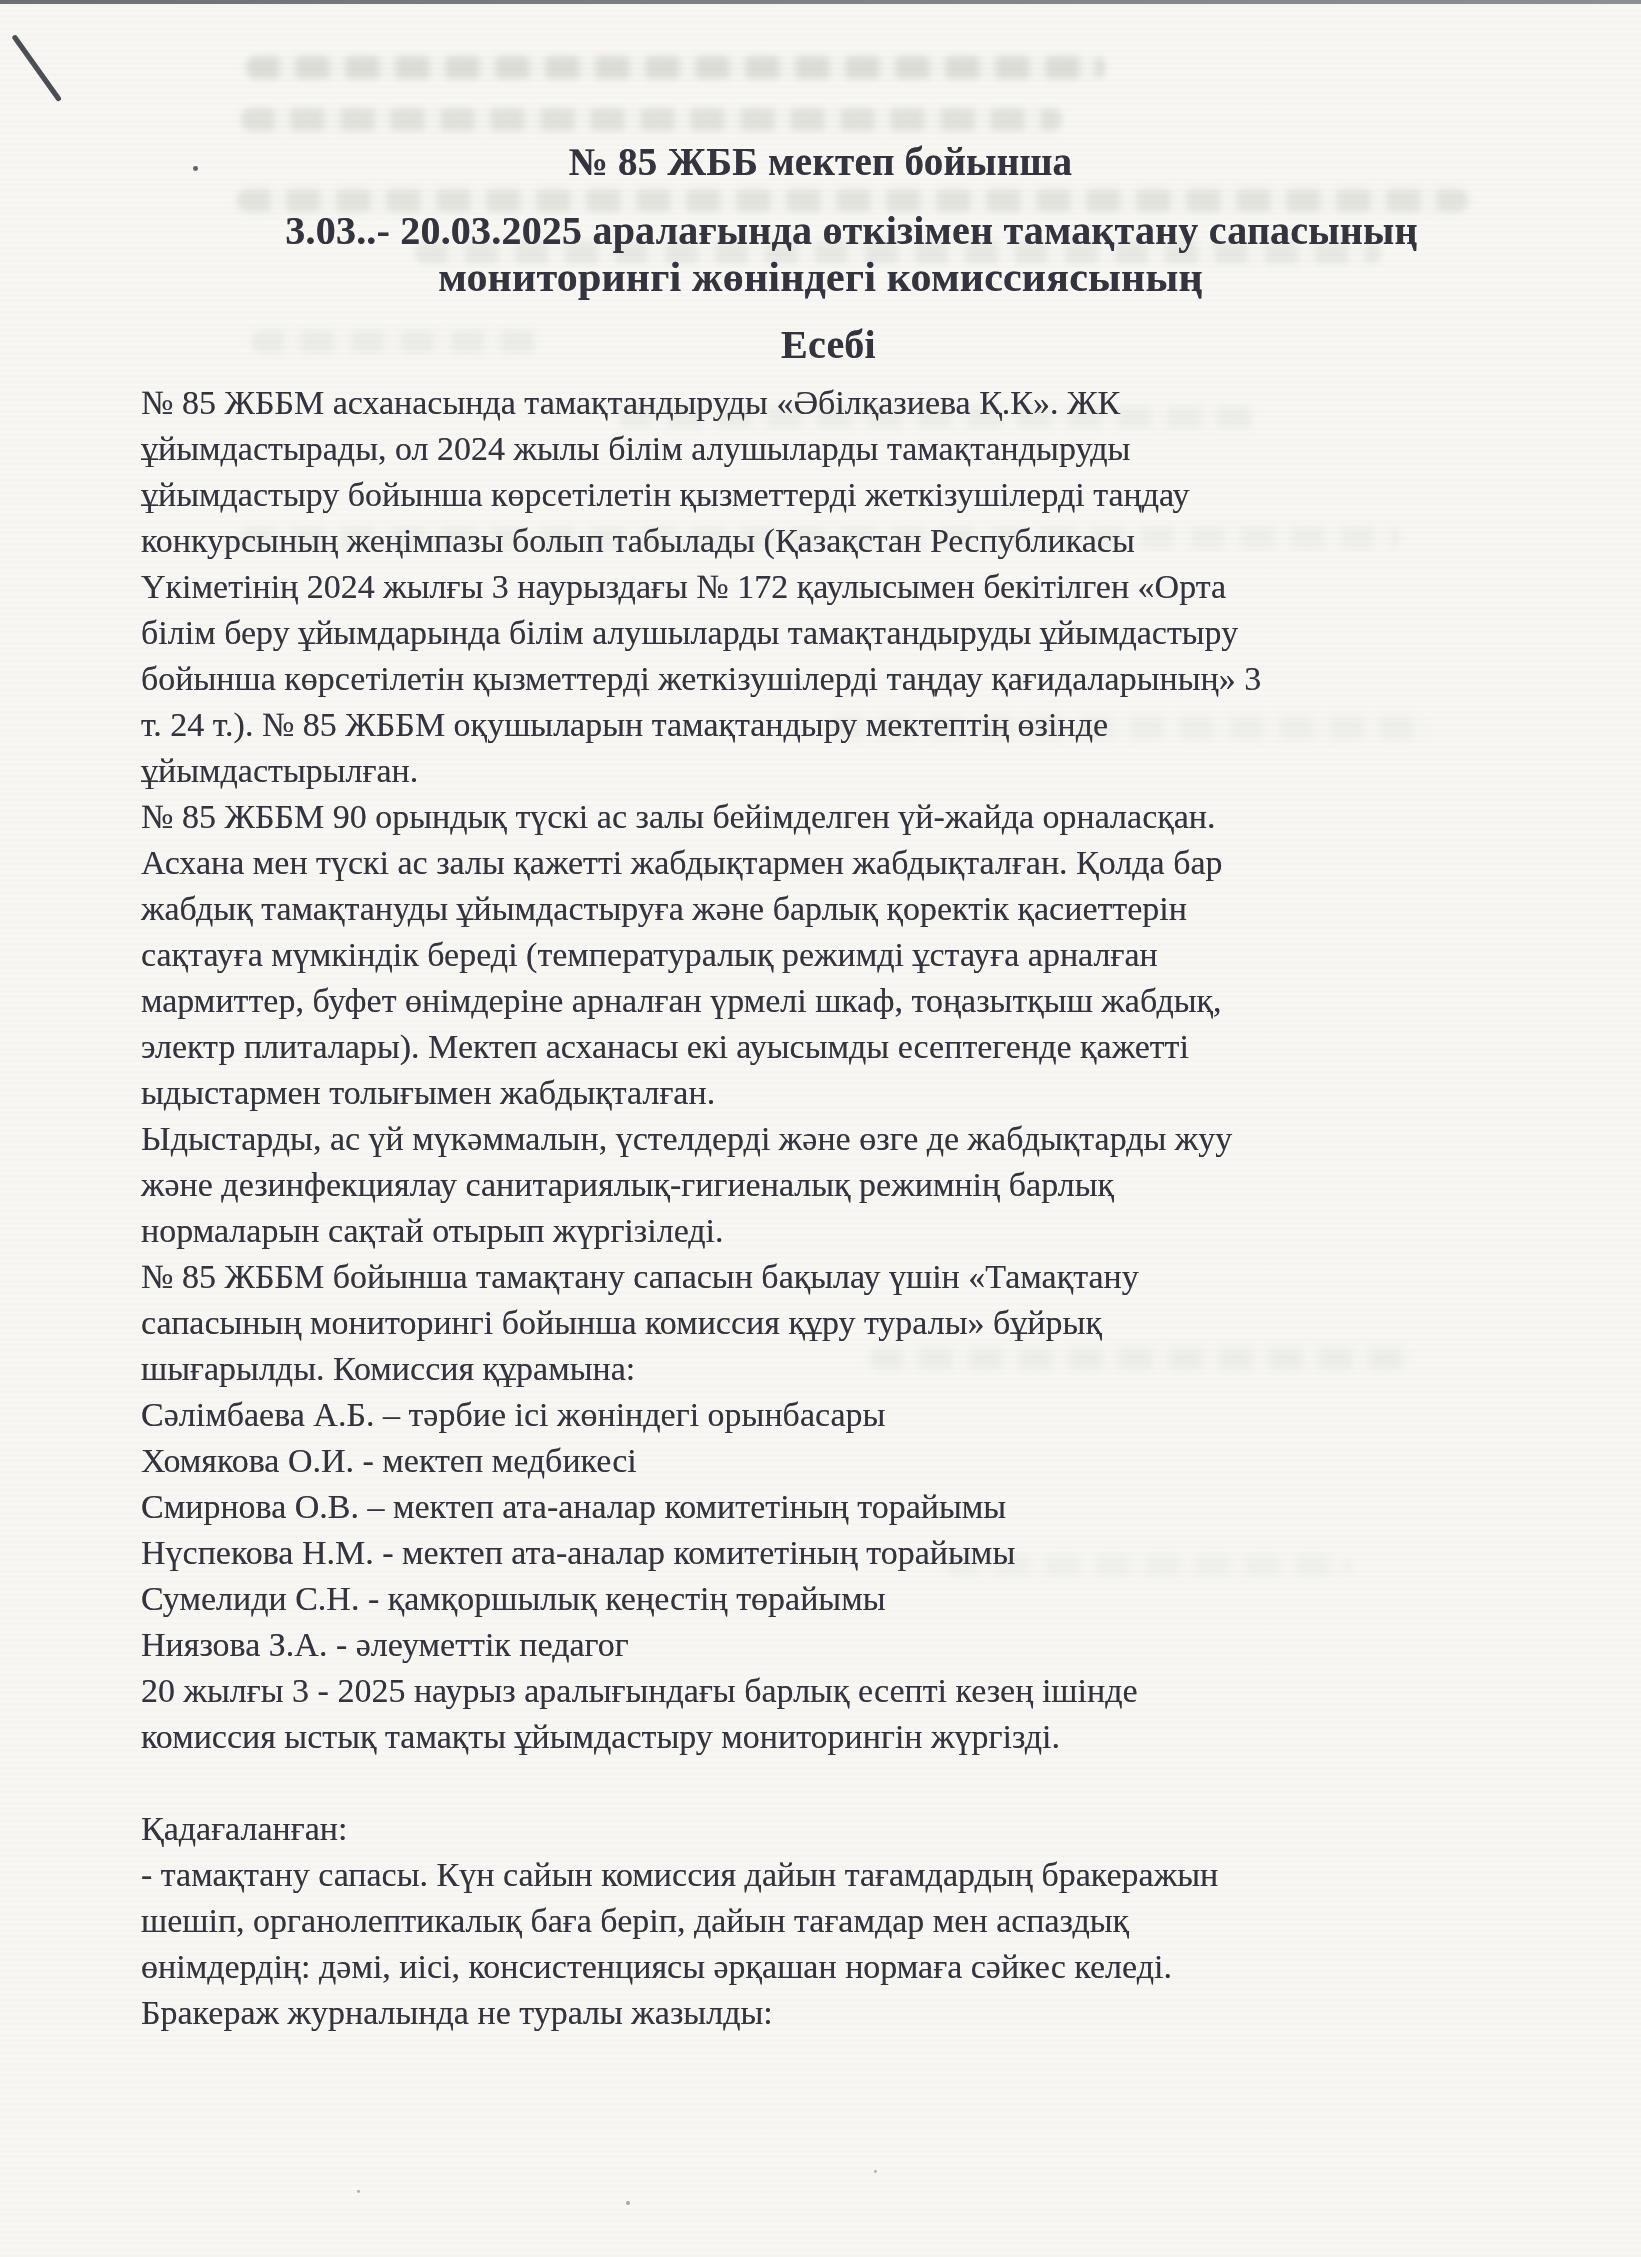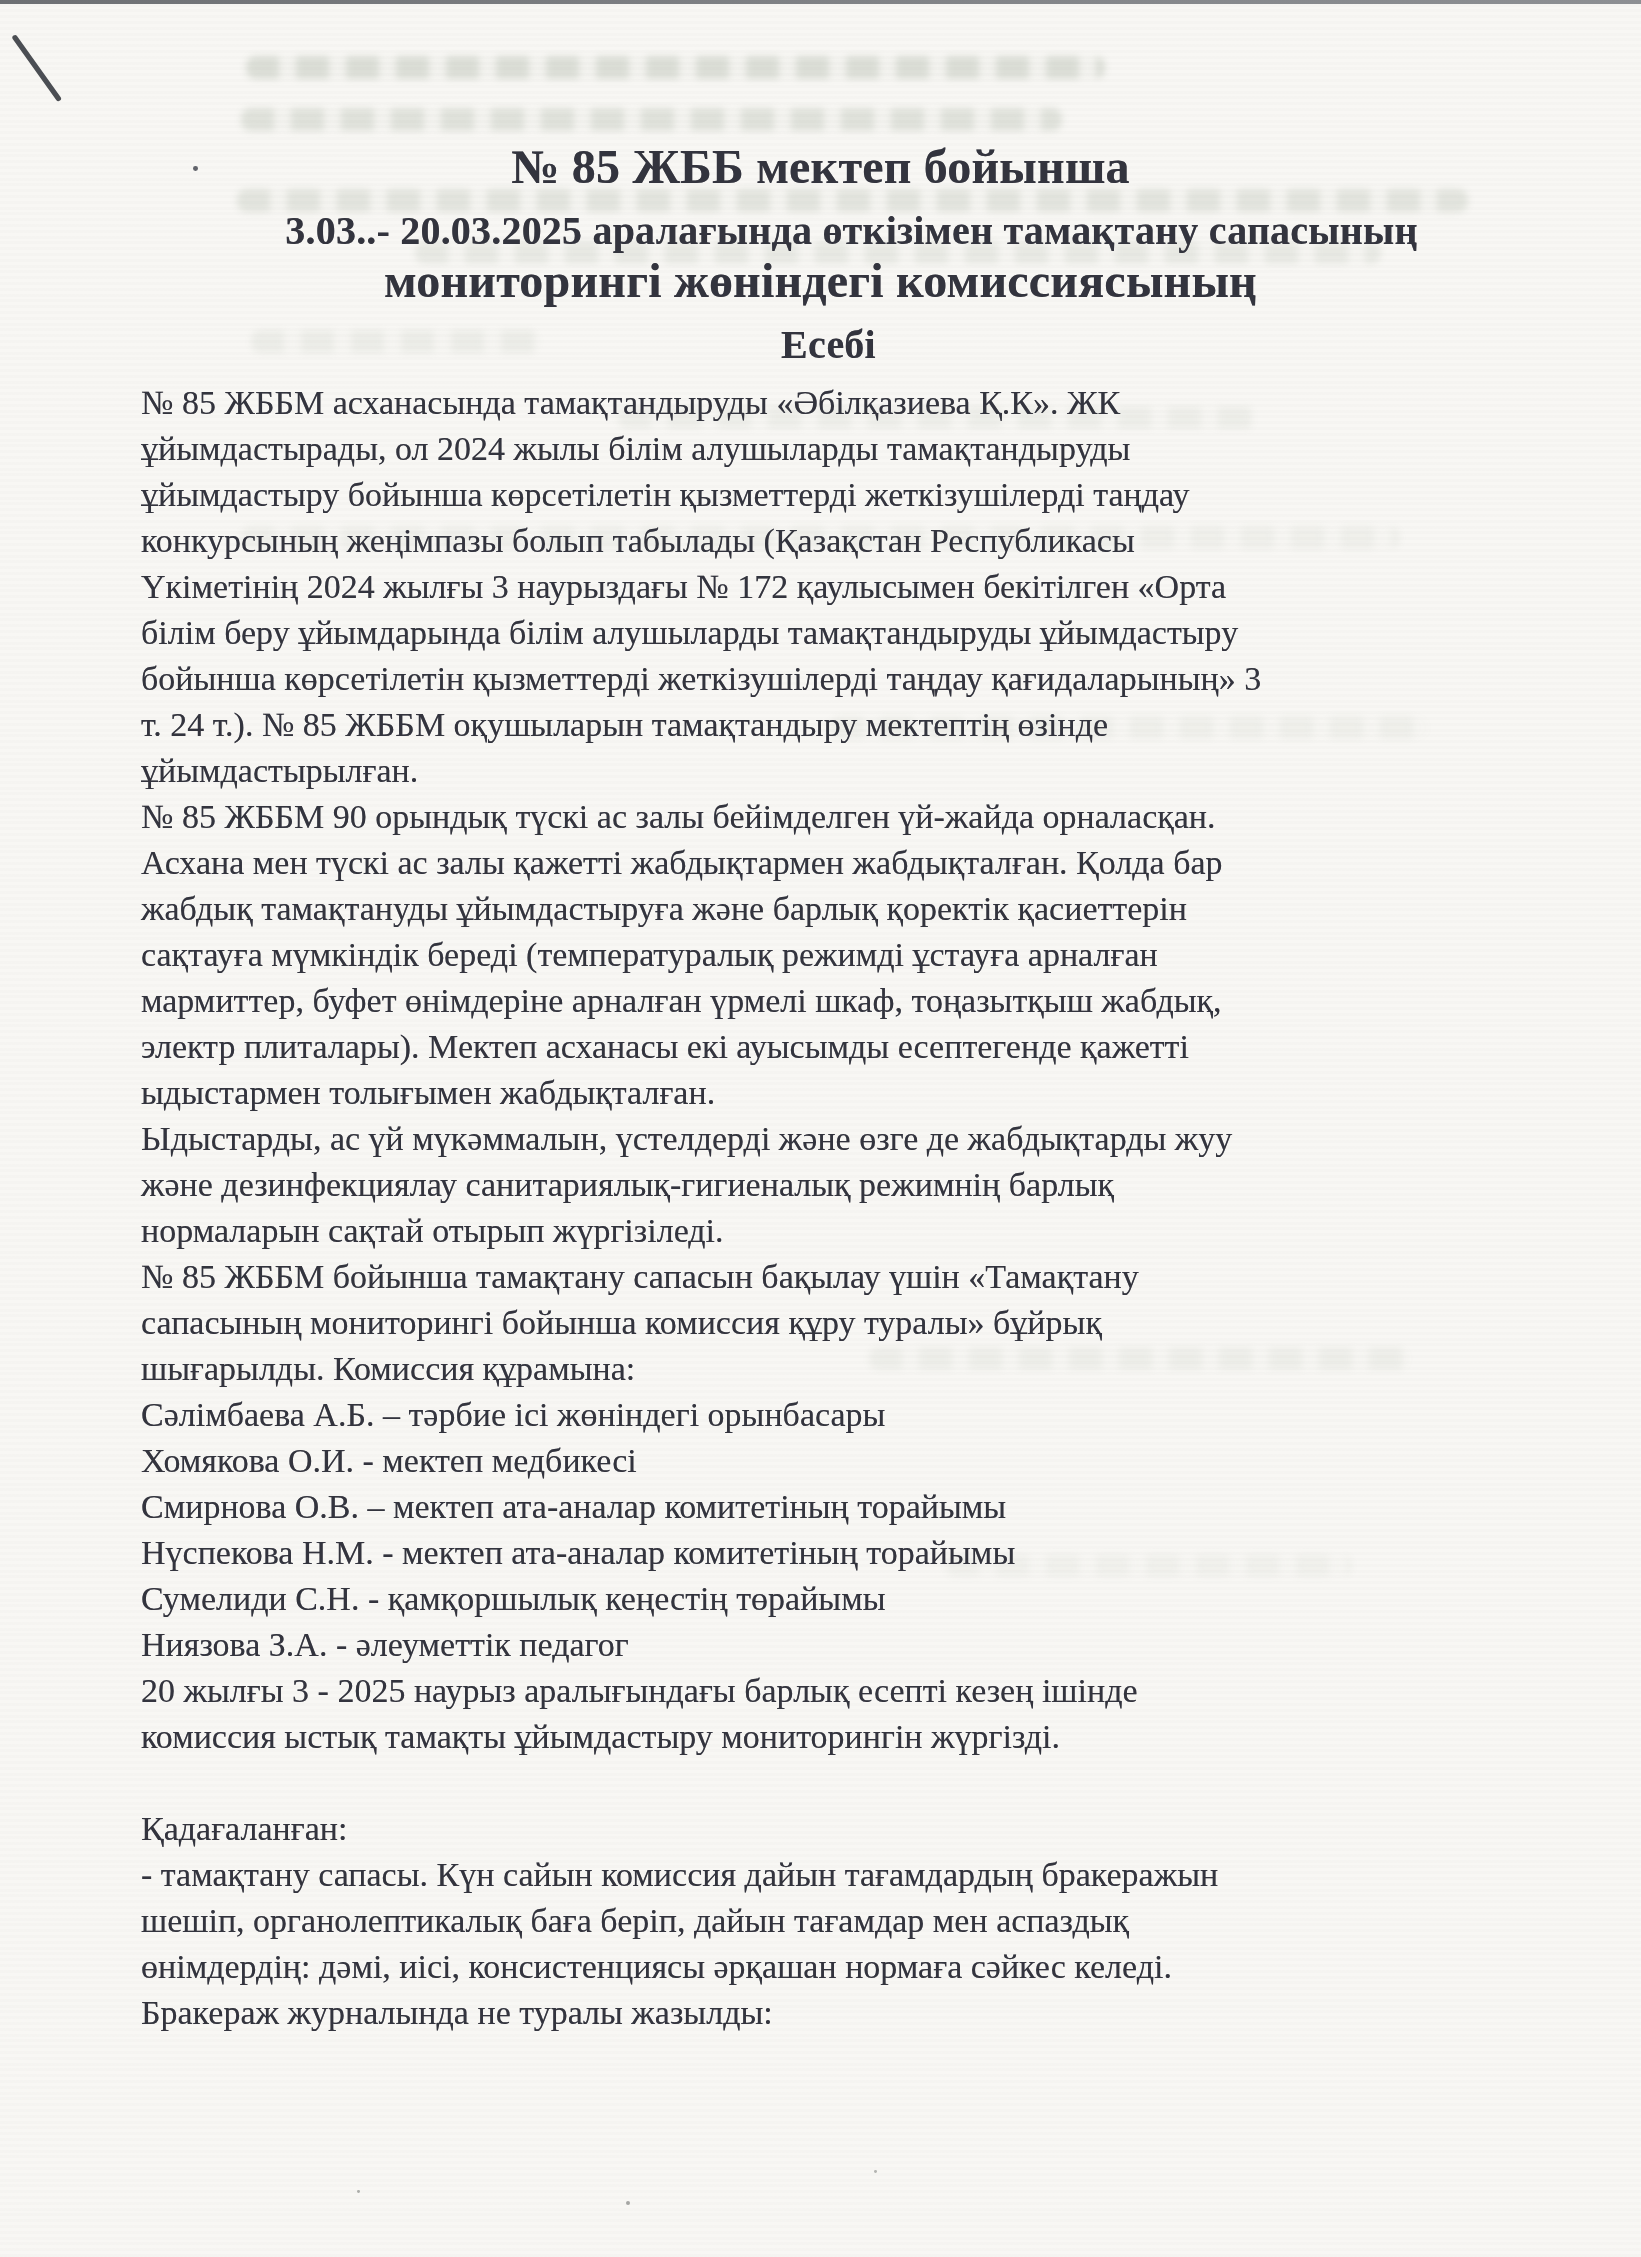--- a/index.html
+++ b/index.html
@@ -34,23 +34,23 @@
     background:repeating-linear-gradient(90deg, rgba(139,152,132,.65) 0 33px, rgba(139,152,132,.12) 33px 50px);
     filter:blur(3.9px);
   }
   .heading{
     position:absolute;left:0;width:100%;
     text-align:center;font-weight:bold;
     letter-spacing:0.2px;
     text-shadow:0 0 0.5px rgba(40,40,50,.55);
     white-space:nowrap;
   }
-  .h1{top:139px;font-size:48px;}
+  .h1{top:139px;font-size:39px;}
   .h2{top:207px;font-size:40px;margin-left:31px;}
-  .h3{top:253px;font-size:48px;}
+  .h3{top:253px;font-size:42px;}
   .h4{top:321px;font-size:40px;padding-left:8px;}
   .body{
     position:absolute;left:141px;top:380px;width:1352px;
     font-size:34px;line-height:46px;
     text-shadow:0 0 0.4px rgba(40,40,50,.5);
   }
   .body-line{
     height:46px;white-space:nowrap;
   }
 </style>

